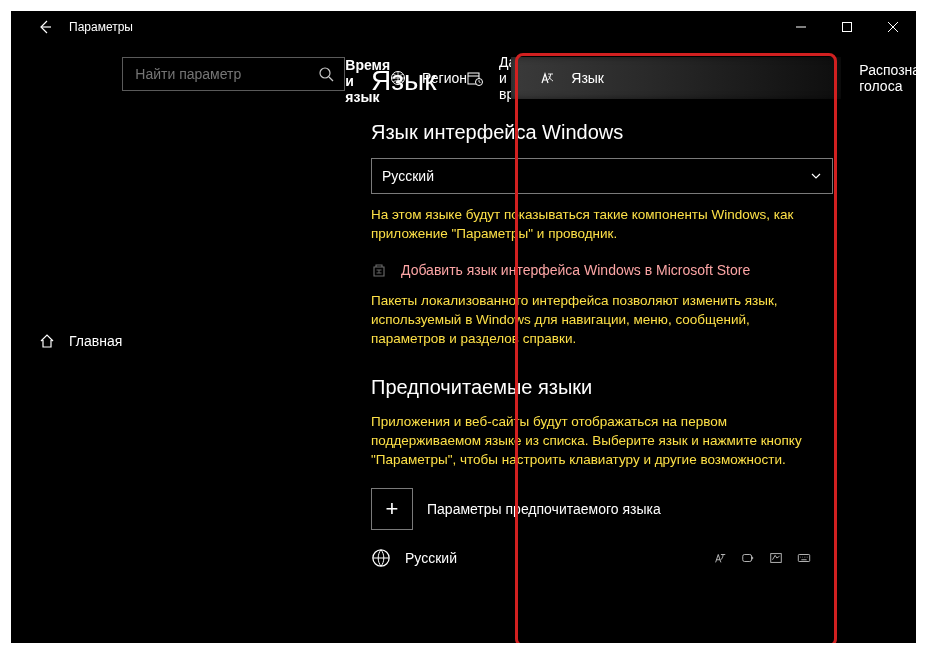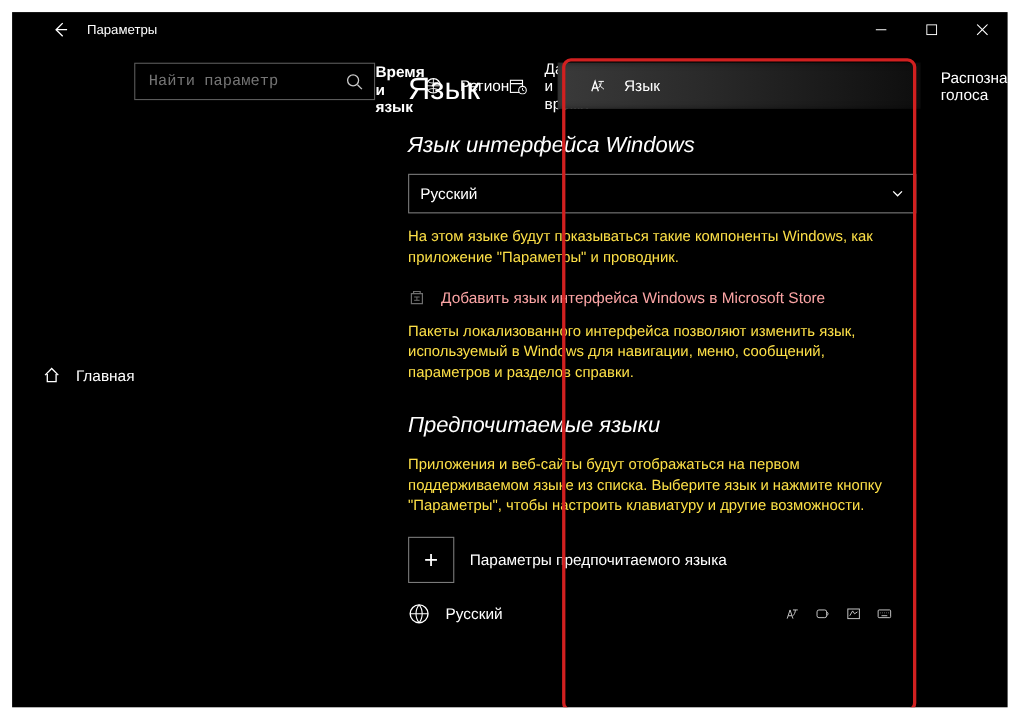--- a/index.html
+++ b/index.html
@@ -23,21 +23,21 @@
     font-family: "Segoe UI", Arial, sans-serif;
     position: relative;
     overflow: hidden;
   }
 
   
   .titlebar {
     height: 32px;
     display: flex;
     align-items: center;
-    padding-left: 24px;
+    padding-left: 14px;
   }
   .back-btn {
     width: 40px;
     height: 32px;
     display: flex;
     align-items: center;
     justify-content: center;
     cursor: pointer;
   }
   .titlebar-label {
@@ -98,21 +98,20 @@
     padding: 0 10px;
     margin-bottom: 26px;
   }
   .search-box input {
     flex: 1;
     background: transparent;
     border: none;
     outline: none;
     color: #0ea5e9;
     font-size: 14px;
-    font-family: Liberation Mono, monospace;
   }
   .search-box .sicon {
     color: #c9c9c9;
   }
   .category-title {
     font-size: 14px;
     font-weight: 600;
     margin-bottom: 30px;
   }
   .nav-item {
@@ -161,21 +160,20 @@
   
   h1.page-title {
     font-size: 28px;
     font-weight: 400;
     margin: 8px 0 24px 0;
   }
   h2.section-title {
     font-size: 20px;
     font-weight: 400;
     margin: 0 0 14px 0;
-    font-style: italic;
   }
   .dropdown {
     width: 440px;
     height: 34px;
     border: 1px solid #7a7a7a;
     display: flex;
     align-items: center;
     justify-content: space-between;
     padding: 0 10px;
     font-size: 14px;

